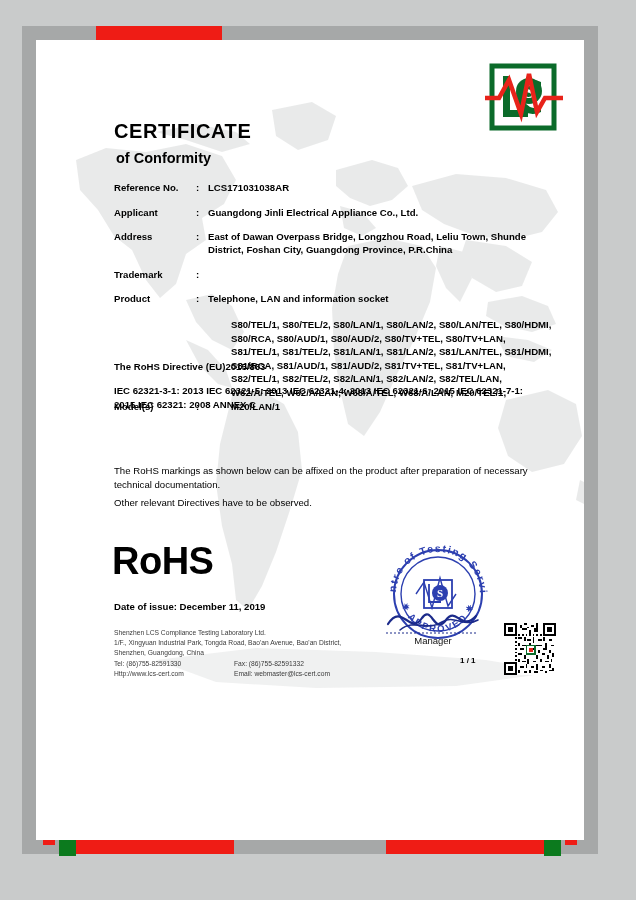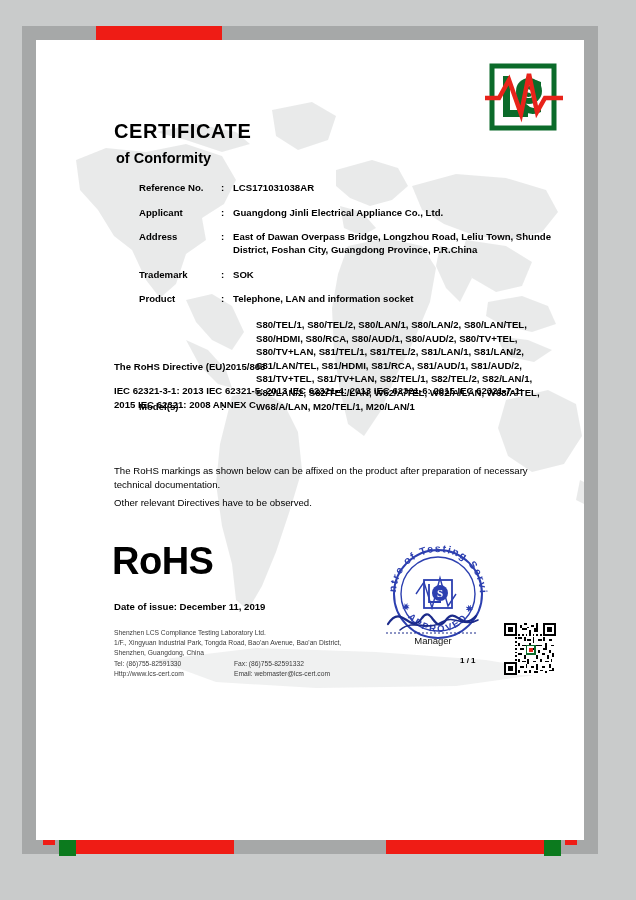--- a/index.html
+++ b/index.html
@@ -46,21 +46,21 @@
     font-size:20px;font-weight:bold;letter-spacing:.6px;color:#000;
   }
   .subtitle{
     position:absolute;left:80px;top:110px;
     font-size:14.5px;font-weight:bold;color:#000;
   }
 
   
   .fields{position:absolute;left:78px;top:142px;width:440px;}
   .row{display:flex;margin-bottom:12px;font-size:9.6px;font-weight:bold;color:#000;line-height:1.32;}
-  .row .lbl{width:82px;flex:0 0 82px;margin-left:25px;}
+  .row .lbl{width:82px;flex:0 0 82px;}
   .row .col{width:12px;flex:0 0 12px;}
   .row .val{flex:1;}
   .row.models{margin-bottom:6px;align-items:flex-end;}
   .models .val{line-height:1.42;margin-left:23px;}
 
   
   .body-txt{position:absolute;left:78px;width:430px;color:#000;font-size:9.6px;line-height:1.42;}
   .p1{top:288px;}
   .p-dir{top:320px;font-weight:bold;}
   .p-iec{top:344px;font-weight:bold;line-height:1.45;}
@@ -191,21 +191,20 @@
 
         <div class="row">
           <div class="lbl">Address</div>
           <div class="col">:</div>
           <div class="val">East of Dawan Overpass Bridge, Longzhou Road, Leliu Town, Shunde District, Foshan City, Guangdong Province, P.R.China</div>
         </div>
 
         <div class="row">
           <div class="lbl">Trademark</div>
           <div class="col">:</div>
-          <div class="val">SOK</div>
         </div>
 
         <div class="row">
           <div class="lbl">Product</div>
           <div class="col">:</div>
           <div class="val">Telephone, LAN and information socket</div>
         </div>
 
         <div class="row models">
           <div class="lbl">Model(s)</div>

